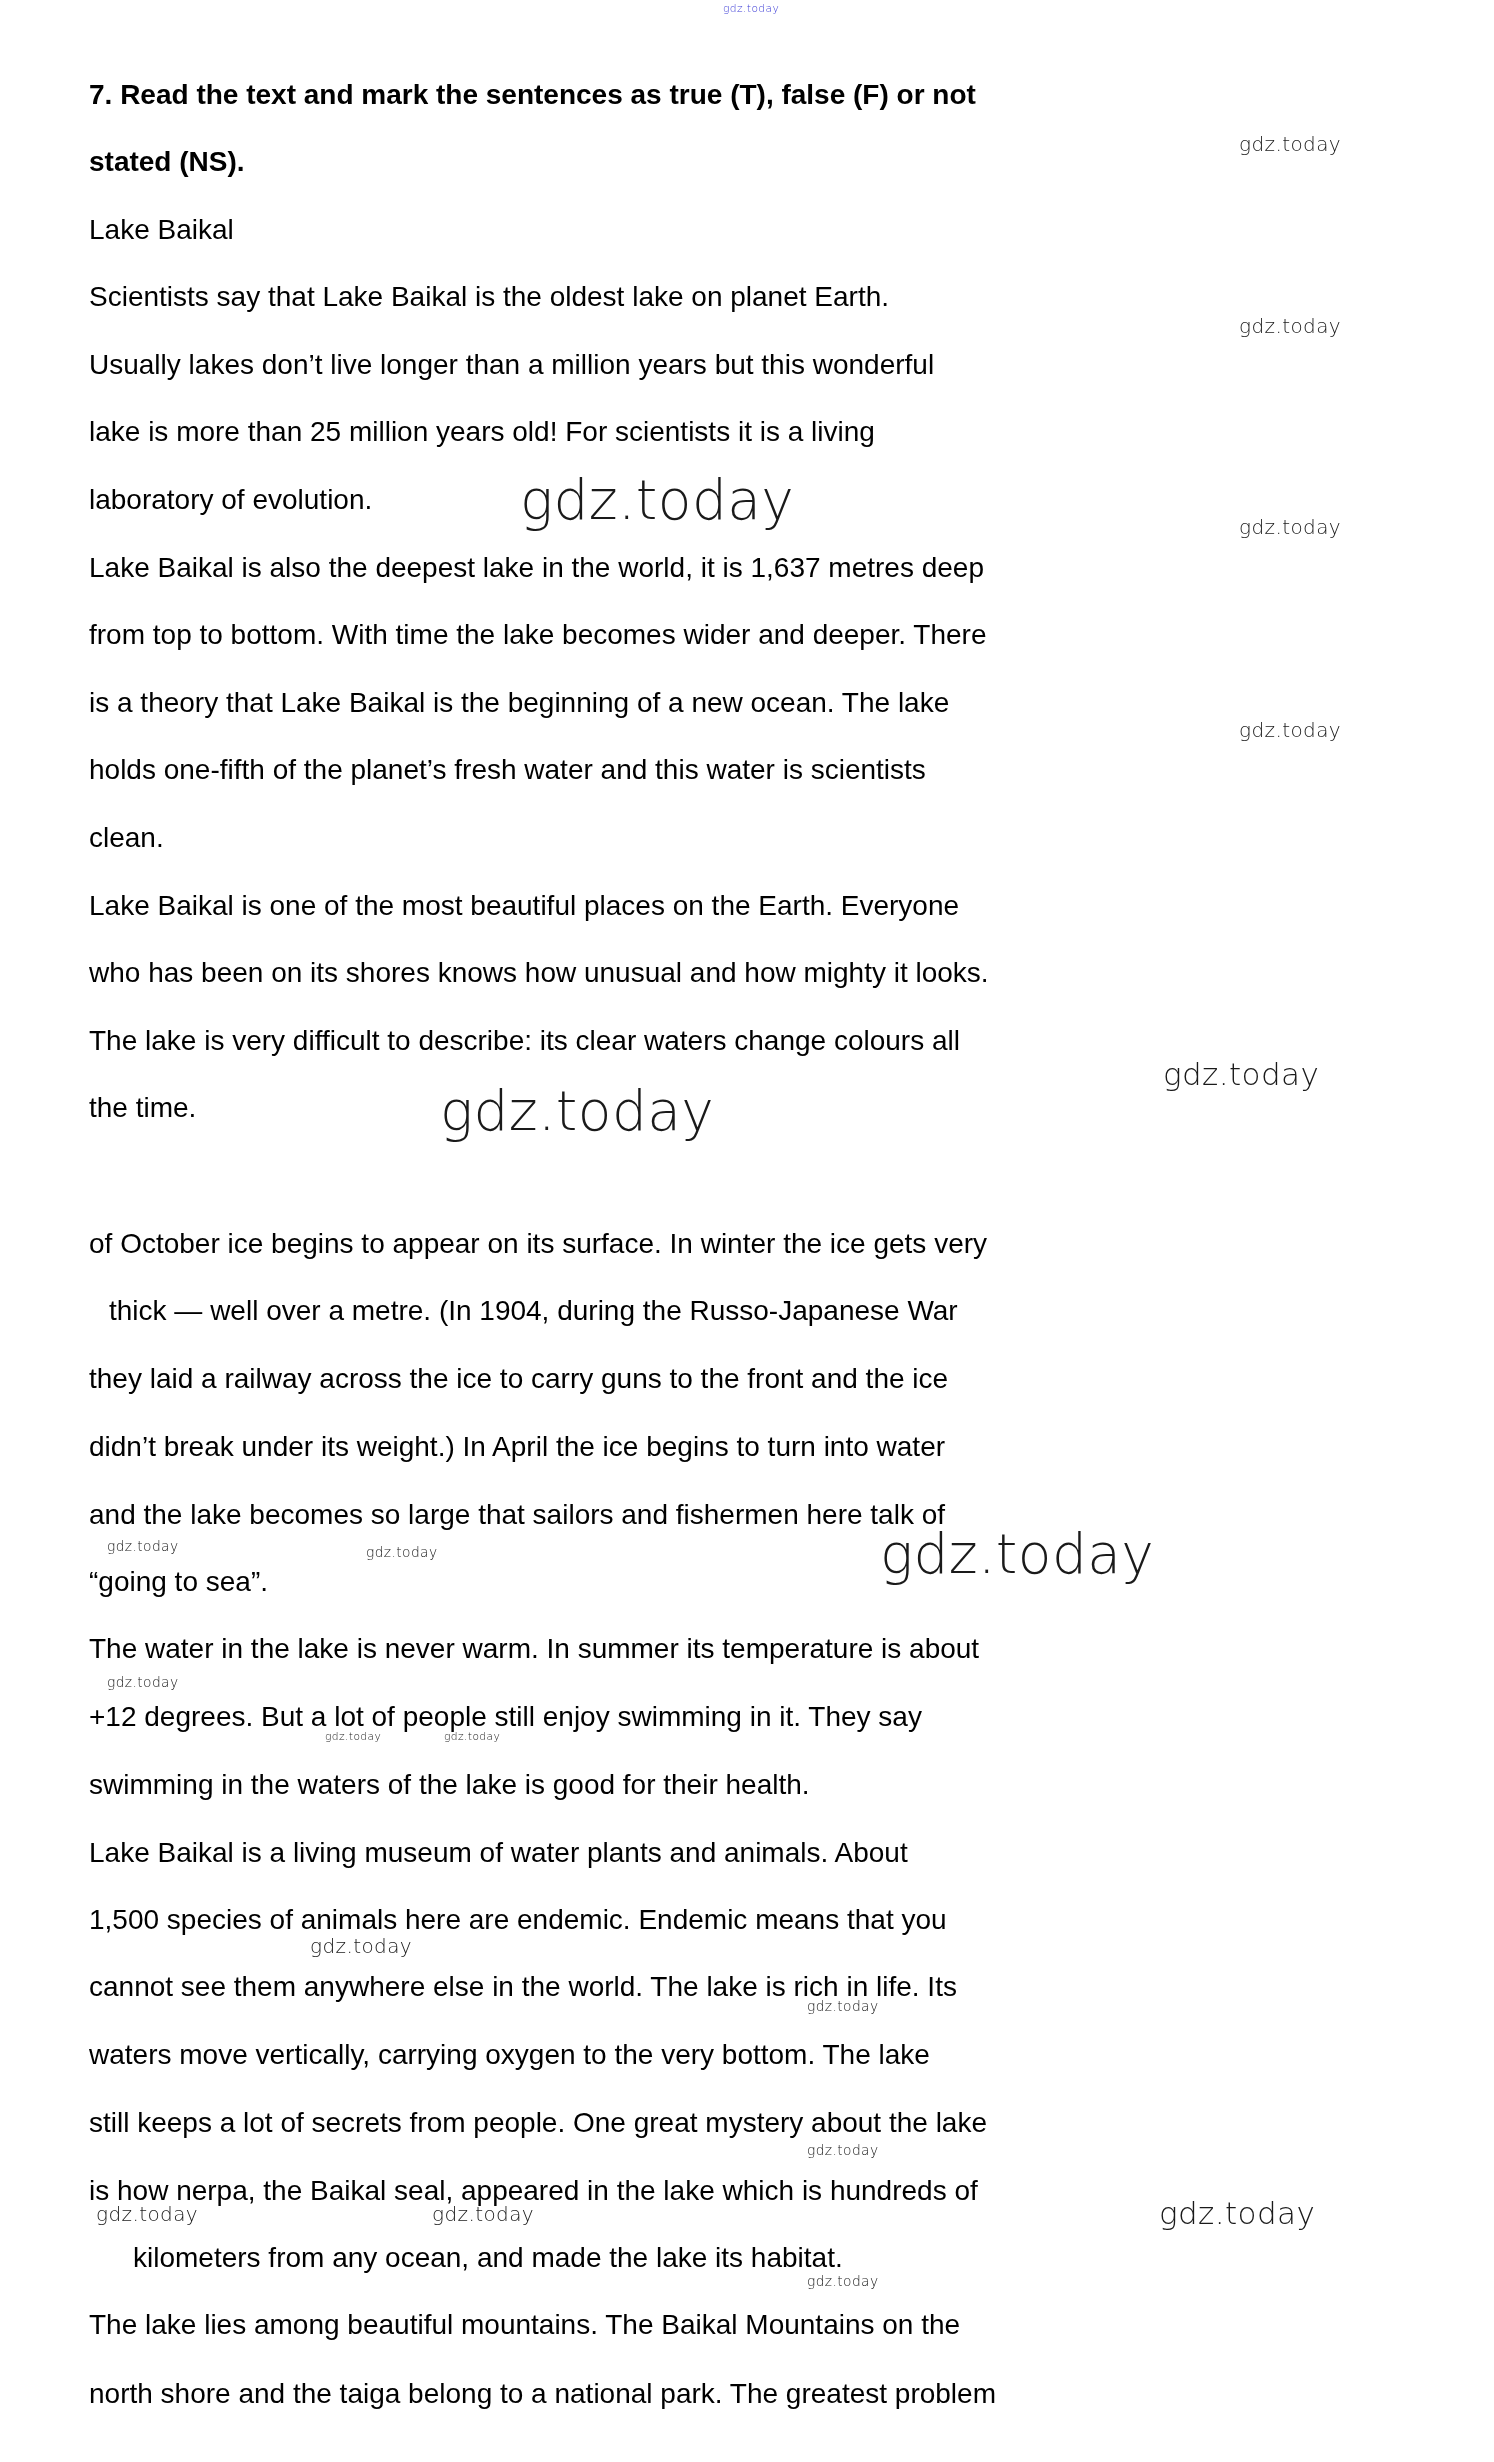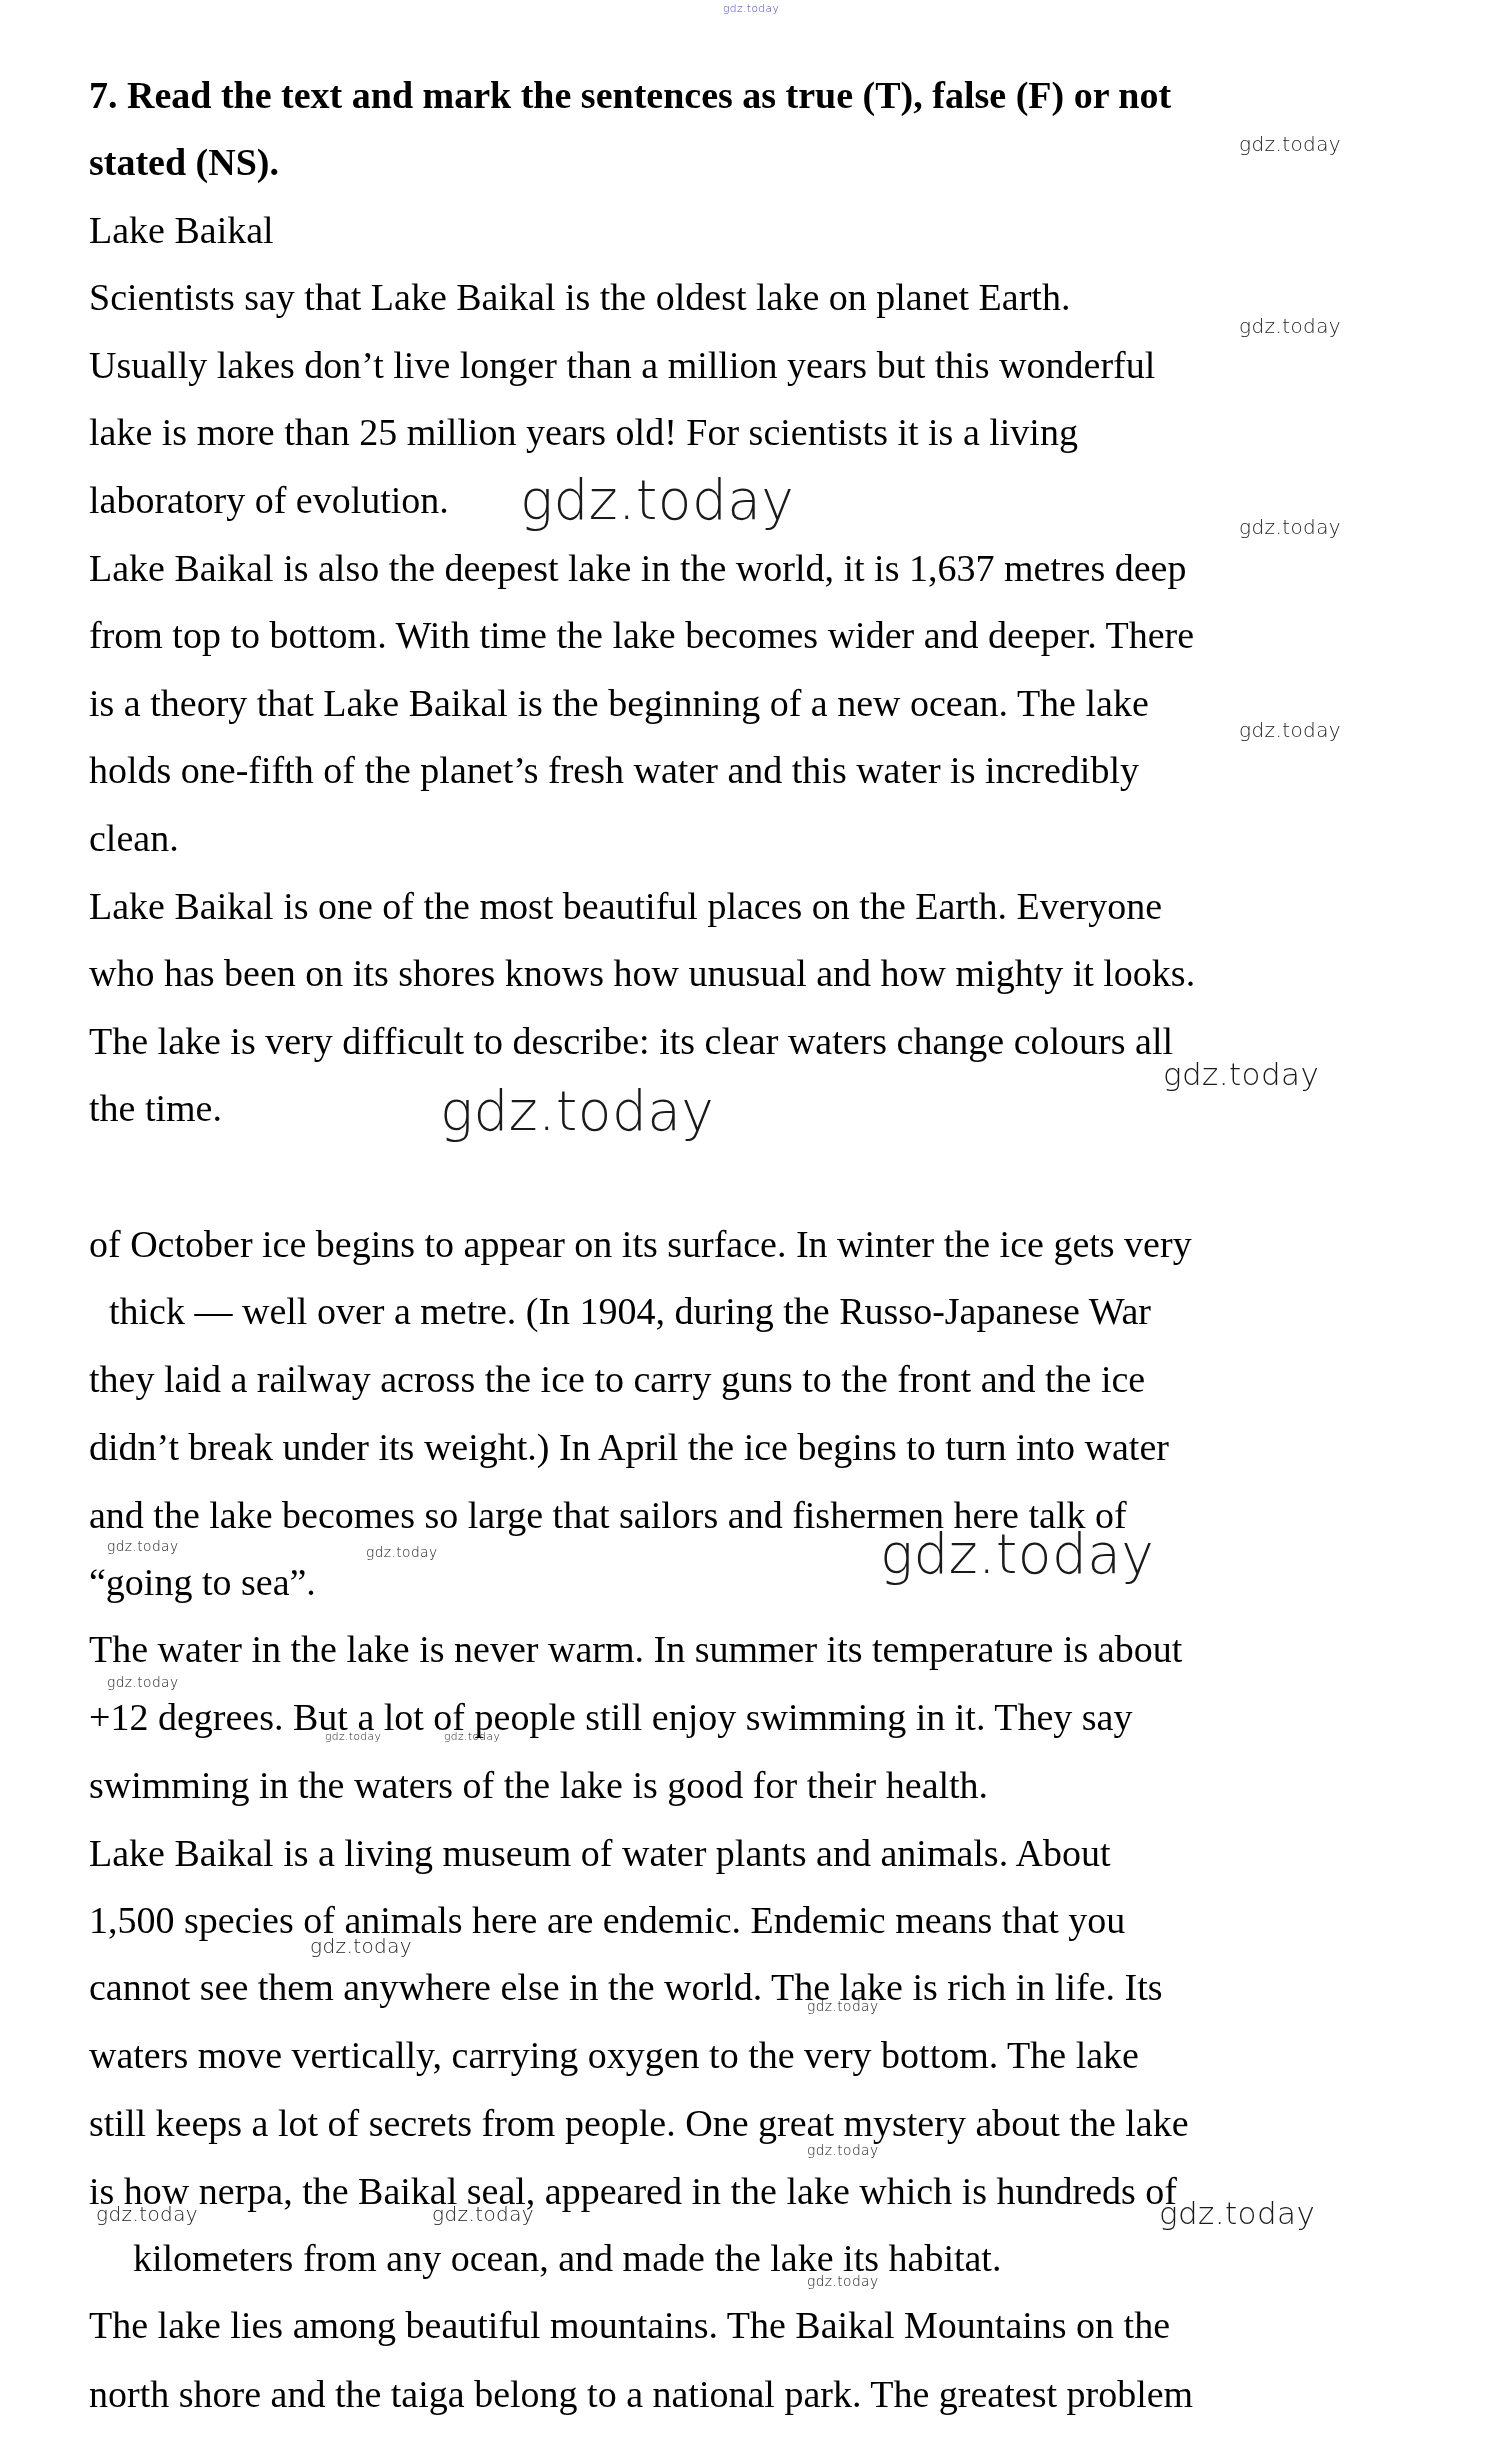--- a/index.html
+++ b/index.html
@@ -16,22 +16,22 @@
   .page {
     position: absolute;
     left: 0; top: 0;
     width: 1424px;
     height: 2462px;
   }
   .line {
     position: absolute;
     left: 89px;
     white-space: nowrap;
-    font-family: Liberation Serif, serif;
-    font-size: 38px;
+    font-family: Liberation Sans, sans-serif;
+    font-size: 28px;
     line-height: 46px;
     color: #000000;
     text-align: right;
   }
   .line.bold {
     font-weight: bold;
   }
   .wm {
     position: absolute;
     white-space: nowrap;
@@ -61,21 +61,21 @@
 
   <div class="line" style="top:207px;">Lake Baikal</div>
 
   <div class="line" style="top:274px;">Scientists say that Lake Baikal is the oldest lake on planet Earth.</div>
   <div class="line" style="top:342px;">Usually lakes don’t live longer than a million years but this wonderful</div>
   <div class="line" style="top:409px;">lake is more than 25 million years old! For scientists it is a living</div>
   <div class="line" style="top:477px;">laboratory of evolution.</div>
   <div class="line" style="top:545px;">Lake Baikal is also the deepest lake in the world, it is 1,637 metres deep</div>
   <div class="line" style="top:612px;">from top to bottom. With time the lake becomes wider and deeper. There</div>
   <div class="line" style="top:680px;">is a theory that Lake Baikal is the beginning of a new ocean. The lake</div>
-  <div class="line" style="top:747px;">holds one-fifth of the planet’s fresh water and this water is incredibly</div>
+  <div class="line" style="top:747px;">holds one-fifth of the planet’s fresh water and this water is scientists</div>
   <div class="line" style="top:815px;">clean.</div>
   <div class="line" style="top:883px;">Lake Baikal is one of the most beautiful places on the Earth. Everyone</div>
   <div class="line" style="top:950px;">who has been on its shores knows how unusual and how mighty it looks.</div>
   <div class="line" style="top:1018px;">The lake is very difficult to describe: its clear waters change colours all</div>
   <div class="line" style="top:1085px;">the time.</div>
   <div class="line" style="top:1221px;">of October ice begins to appear on its surface. In winter the ice gets very</div>
   <div class="line" style="top:1288px;margin-left:20px;">thick — well over a metre. (In 1904, during the Russo-Japanese War</div>
   <div class="line" style="top:1356px;">they laid a railway across the ice to carry guns to the front and the ice</div>
   <div class="line" style="top:1424px;">didn’t break under its weight.) In April the ice begins to turn into water</div>
   <div class="line" style="top:1492px;">and the lake becomes so large that sailors and fishermen here talk of</div>

